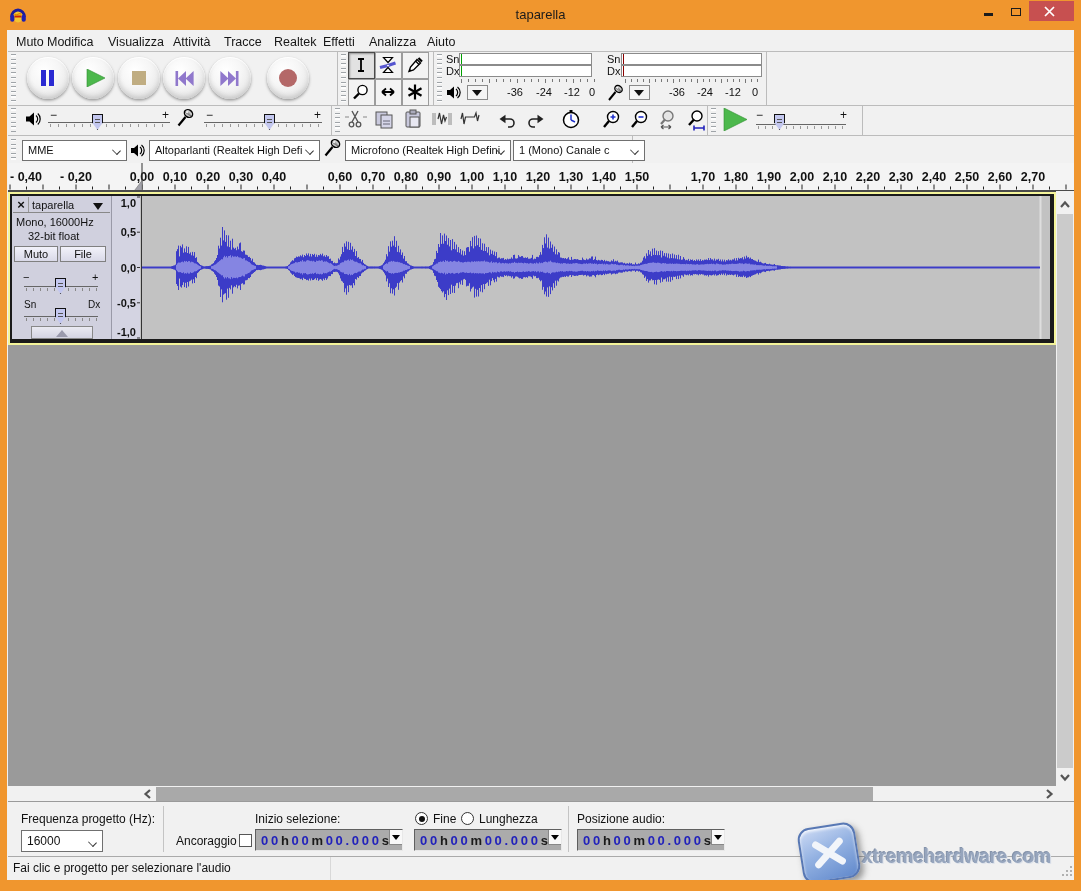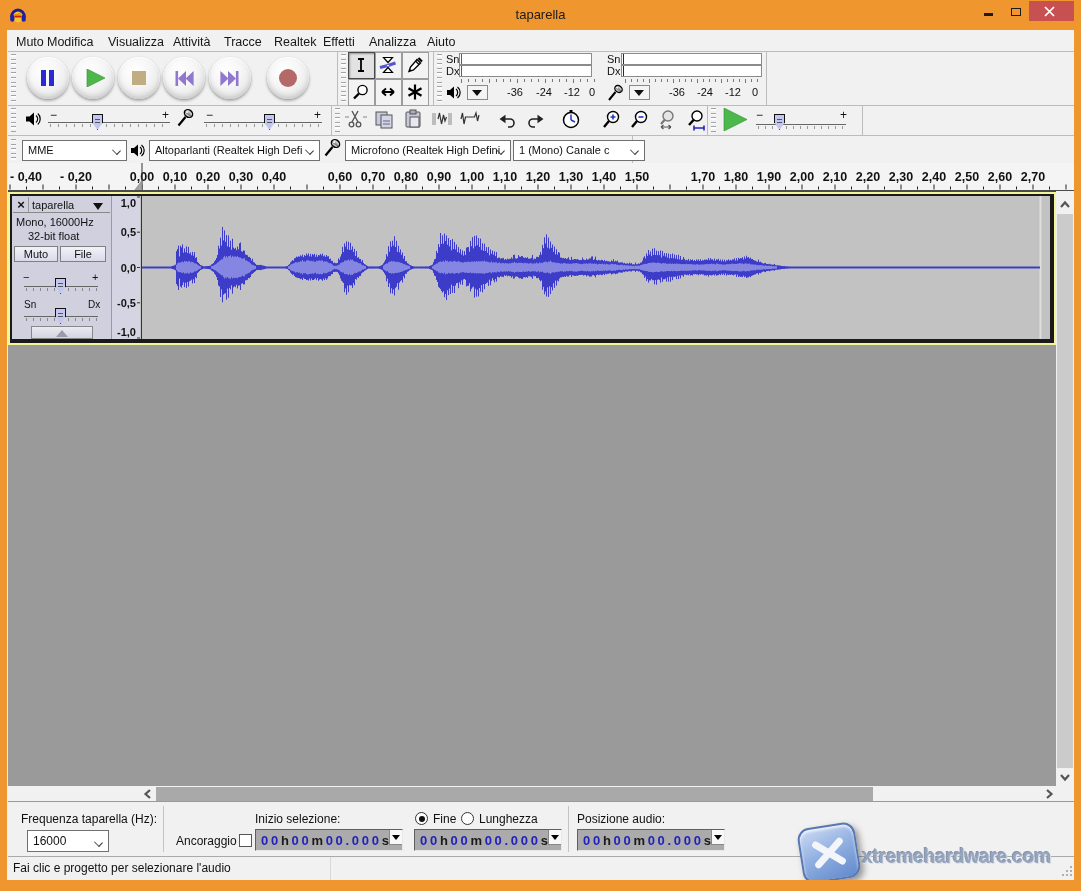--- a/index.html
+++ b/index.html
@@ -536,22 +536,22 @@
 <div class="abs" style="left:8px;top:786px;width:1066px;height:15px;background:#f1f1f1"></div>
 <svg class="abs" style="left:143px;top:789px" width="10" height="10">
     <path d="M7 1 L2.5 5 L7 9" stroke="#555" stroke-width="2.2" fill="none"></path>
   </svg>
 <div class="abs" style="left:156px;top:787px;width:717px;height:14px;background:#a9a9a9"></div>
 <svg class="abs" style="left:1044px;top:789px" width="10" height="10">
     <path d="M3 1 L7.5 5 L3 9" stroke="#555" stroke-width="2.2" fill="none"></path>
   </svg>
 <div class="abs" style="left:8px;top:801px;width:1066px;height:1px;background:#9a9a9a"></div>
 <div class="abs" style="left:8px;top:802px;width:1066px;height:54px;background:#f1f1f1"></div>
-<div class="blabel" style="left:21px;top:812px">Frequenza taparella (Hz):</div>
-<div class="combo" style="left:27px;top:830px;width:82px;height:22px;line-height:20px;font-size:12px">16000<i style="top:8px"></i></div>
+<div class="blabel" style="left:21px;top:812px">Frequenza progetto (Hz):</div>
+<div class="combo" style="left:21px;top:830px;width:82px;height:22px;line-height:20px;font-size:12px">16000<i style="top:8px"></i></div>
 <div class="vline" style="left:163px;top:806px;height:46px;background:#c4c4c4"></div>
 <div class="blabel" style="left:176px;top:834px">Ancoraggio</div>
 <div class="chk" style="left:239px;top:834px"></div>
 <div class="blabel" style="left:255px;top:812px">Inizio selezione:</div>
 <div class="blabel" style="left:577px;top:812px">Posizione audio:</div>
 <div class="radio sel" style="left:415px;top:812px"></div>
 <div class="blabel" style="left:433px;top:812px">Fine</div>
 <div class="radio" style="left:461px;top:812px"></div>
 <div class="blabel" style="left:479px;top:812px">Lunghezza</div>
 <div class="vline" style="left:568px;top:806px;height:46px;background:#c4c4c4"></div>

